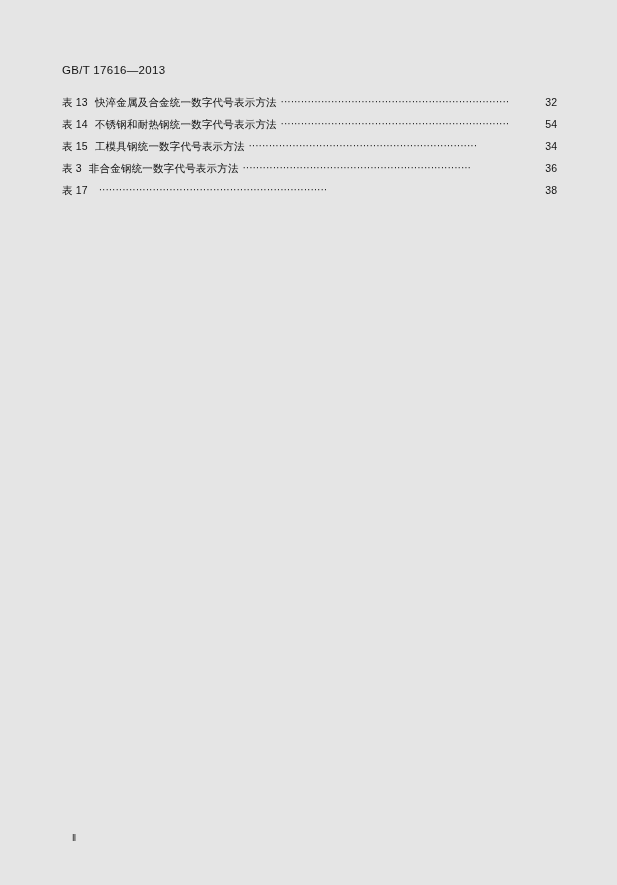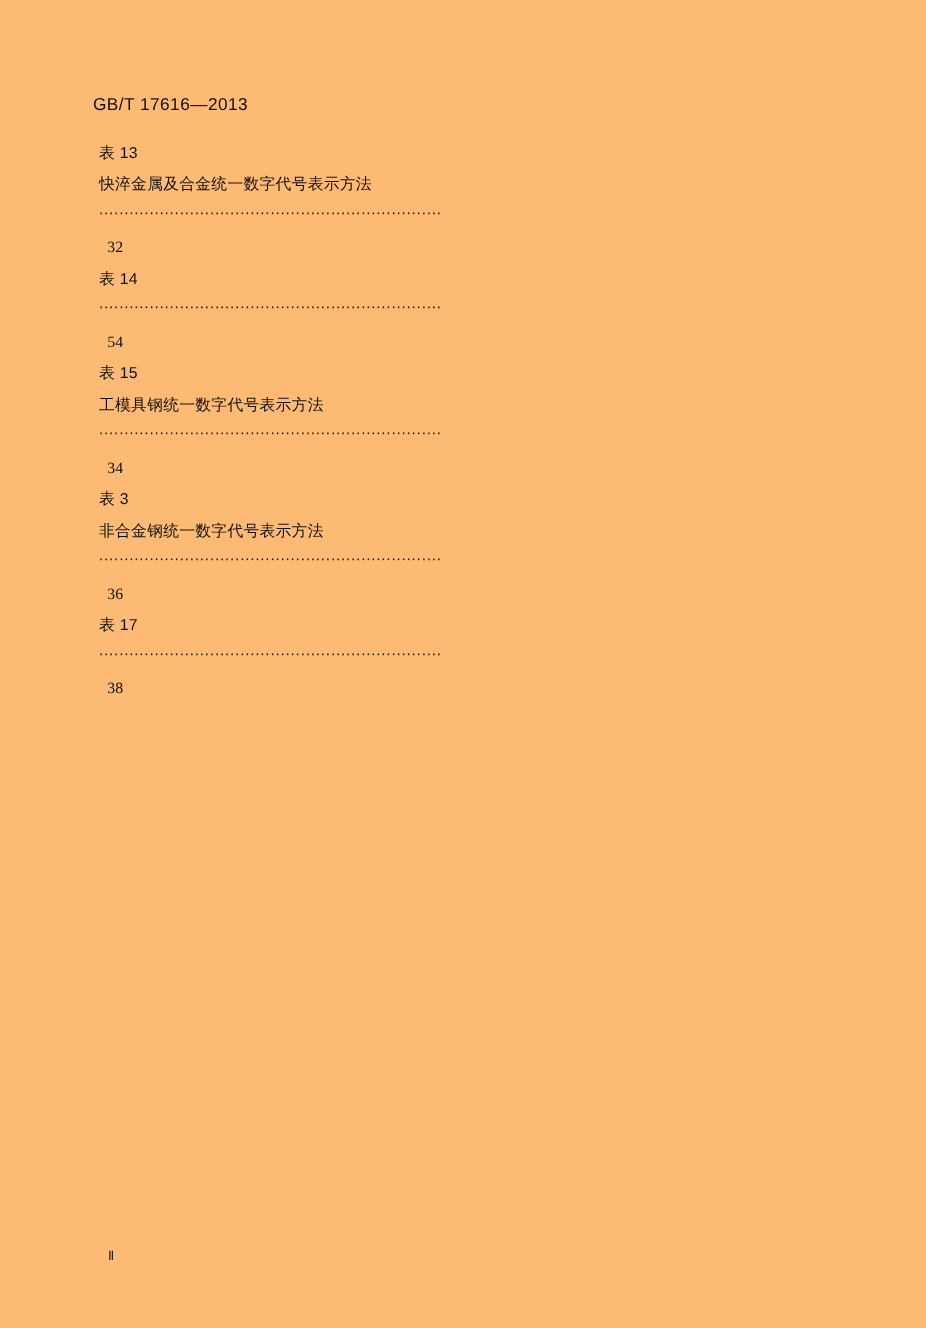--- a/index.html
+++ b/index.html
@@ -13,21 +13,21 @@
     font-family: "Liberation Serif", "DejaVu Serif", serif;
     color: #1a1a1a;
     position: relative;
     overflow: hidden;
   }
   .page {
     position: absolute;
     top: 0; left: 0;
     width: 617px;
     height: 885px;
-    background: #fdba74;
+    background: #e5e5e5;
   }
   .header {
     position: absolute;
     top: 64px;
     left: 62px;
     font-family: "Liberation Sans", "DejaVu Sans", sans-serif;
     font-size: 11.5px;
     letter-spacing: 0.3px;
     color: #111;
   }
@@ -37,21 +37,20 @@
     left: 62px;
     width: 495px;
   }
   .toc-entry {
     display: flex;
     align-items: baseline;
     font-size: 11px;
     line-height: 21px;
     color: #111;
     white-space: nowrap;
-    flex-direction: column;
   }
   .toc-num {
     flex: 0 0 auto;
     font-family: "Liberation Sans", "DejaVu Sans", sans-serif;
     font-size: 10.5px;
     padding-right: 7px;
     letter-spacing: 0.2px;
   }
   .toc-title {
     flex: 0 0 auto;
@@ -66,21 +65,21 @@
     font-family: "DejaVu Sans", "Liberation Sans", sans-serif;
     font-size: 9px;
     letter-spacing: 0.5px;
     color: #111;
     margin: 0 5px 0 4px;
     position: relative;
     top: -1px;
   }
   .toc-page {
     flex: 0 0 auto;
-    font-family: Liberation Serif, serif;
+    font-family: Liberation Sans, sans-serif;
     font-size: 10.5px;
     text-align: right;
     min-width: 16px;
   }
   .footer-page {
     position: absolute;
     bottom: 42px;
     left: 72px;
     font-family: "Liberation Sans", "DejaVu Sans", sans-serif;
     font-size: 8.5px;
@@ -98,20 +97,21 @@
 
     <div class="toc-entry">
       <span class="toc-num">表 13</span>
       <span class="toc-title">快淬金属及合金统一数字代号表示方法</span>
       <span class="toc-dots">····································································</span>
       <span class="toc-page">32</span>
     </div>
 
     <div class="toc-entry">
       <span class="toc-num">表 14</span>
+      <span class="toc-title">不锈钢和耐热钢统一数字代号表示方法</span>
       <span class="toc-dots">····································································</span>
       <span class="toc-page">54</span>
     </div>
 
     <div class="toc-entry">
       <span class="toc-num">表 15</span>
       <span class="toc-title">工模具钢统一数字代号表示方法</span>
       <span class="toc-dots">····································································</span>
       <span class="toc-page">34</span>
     </div>

